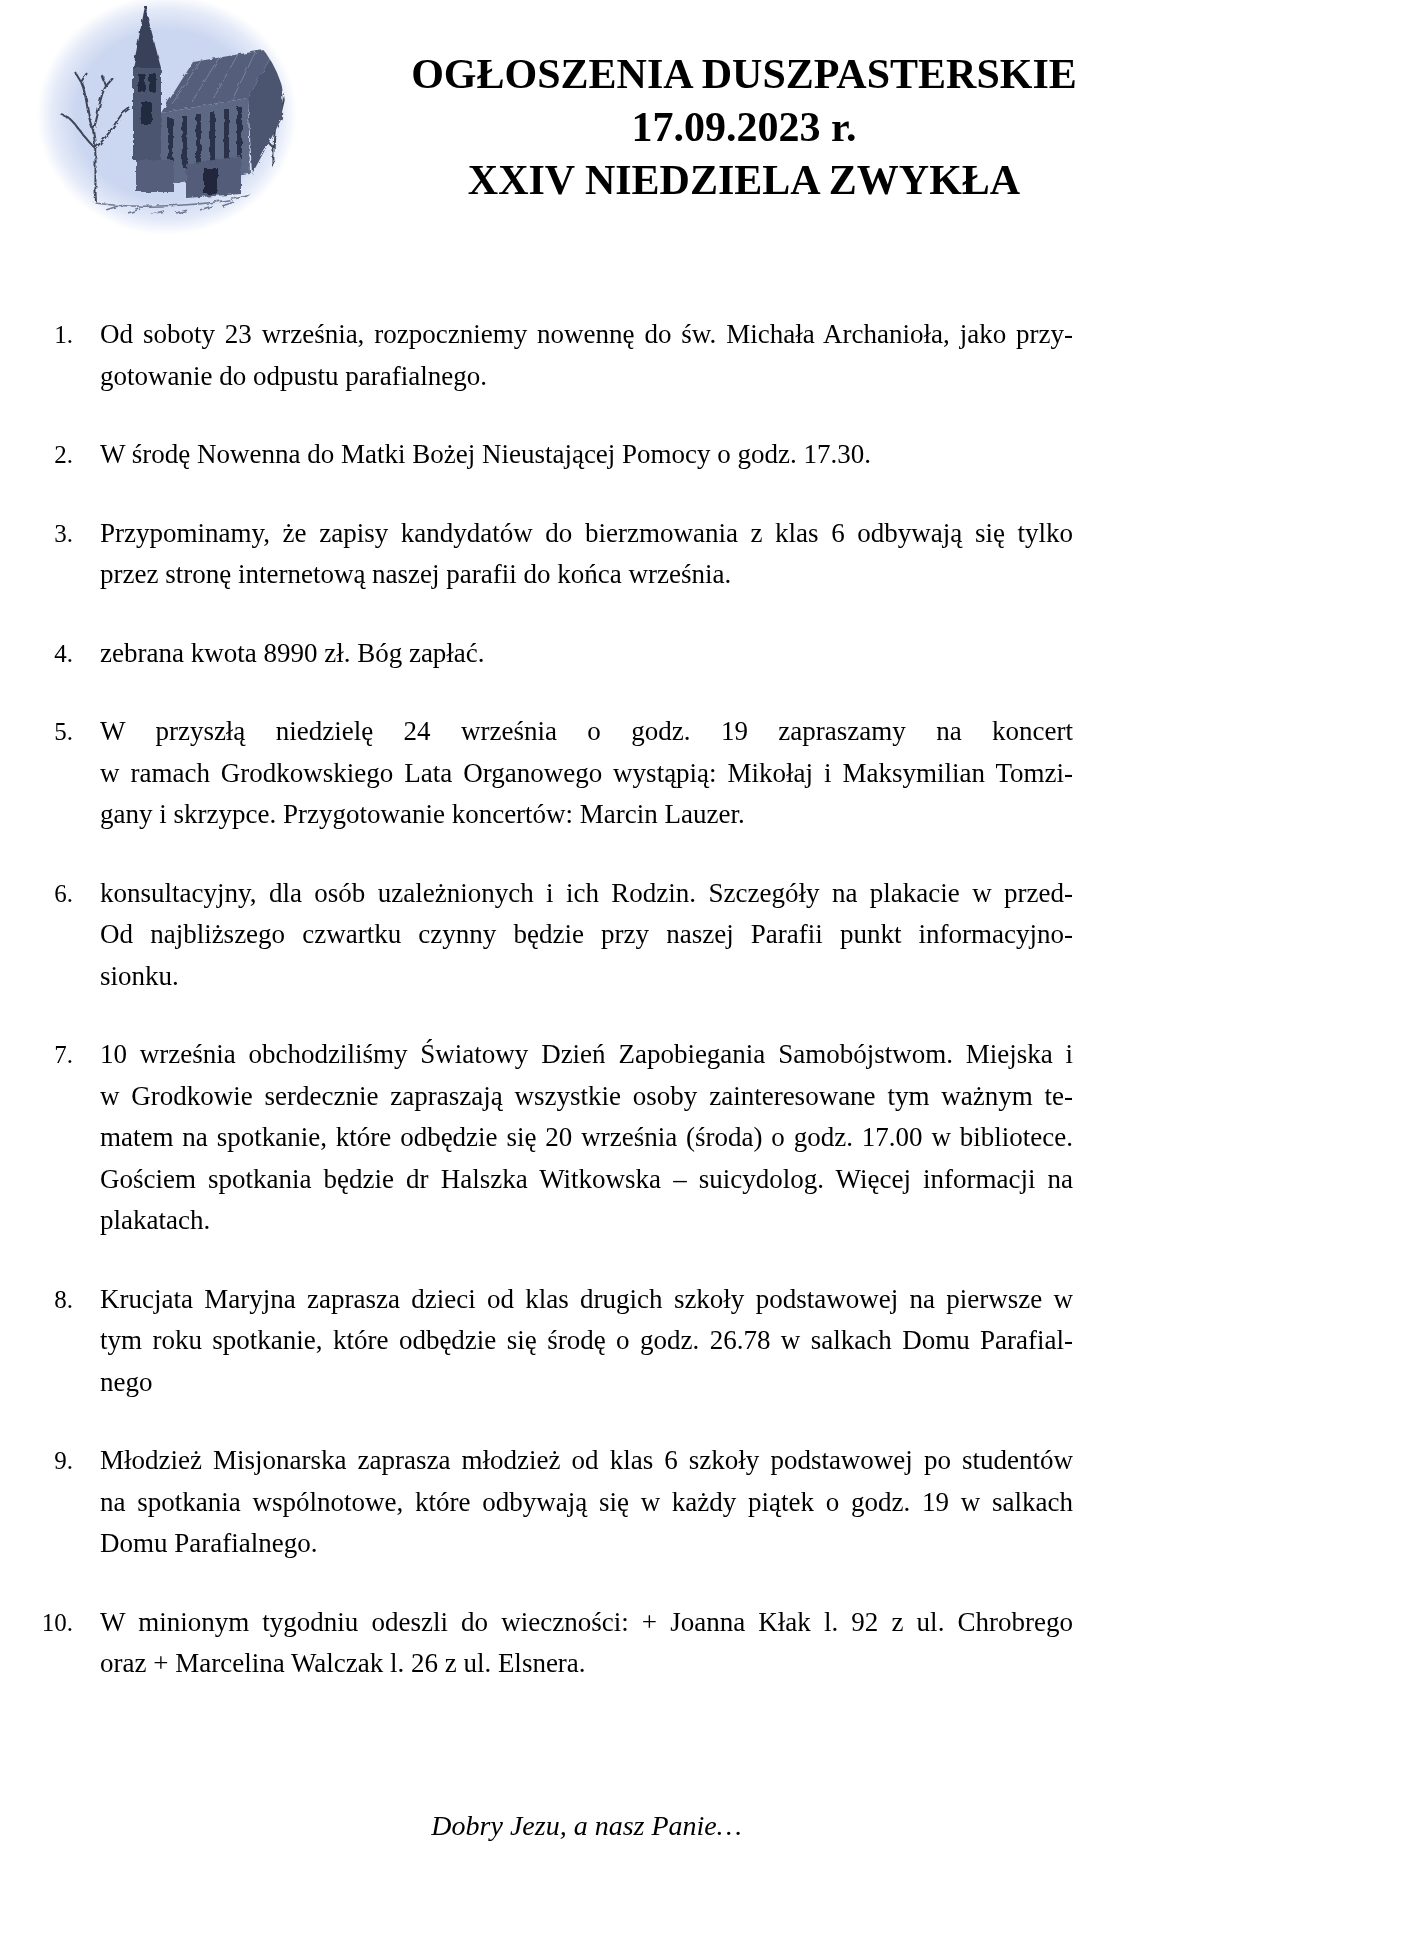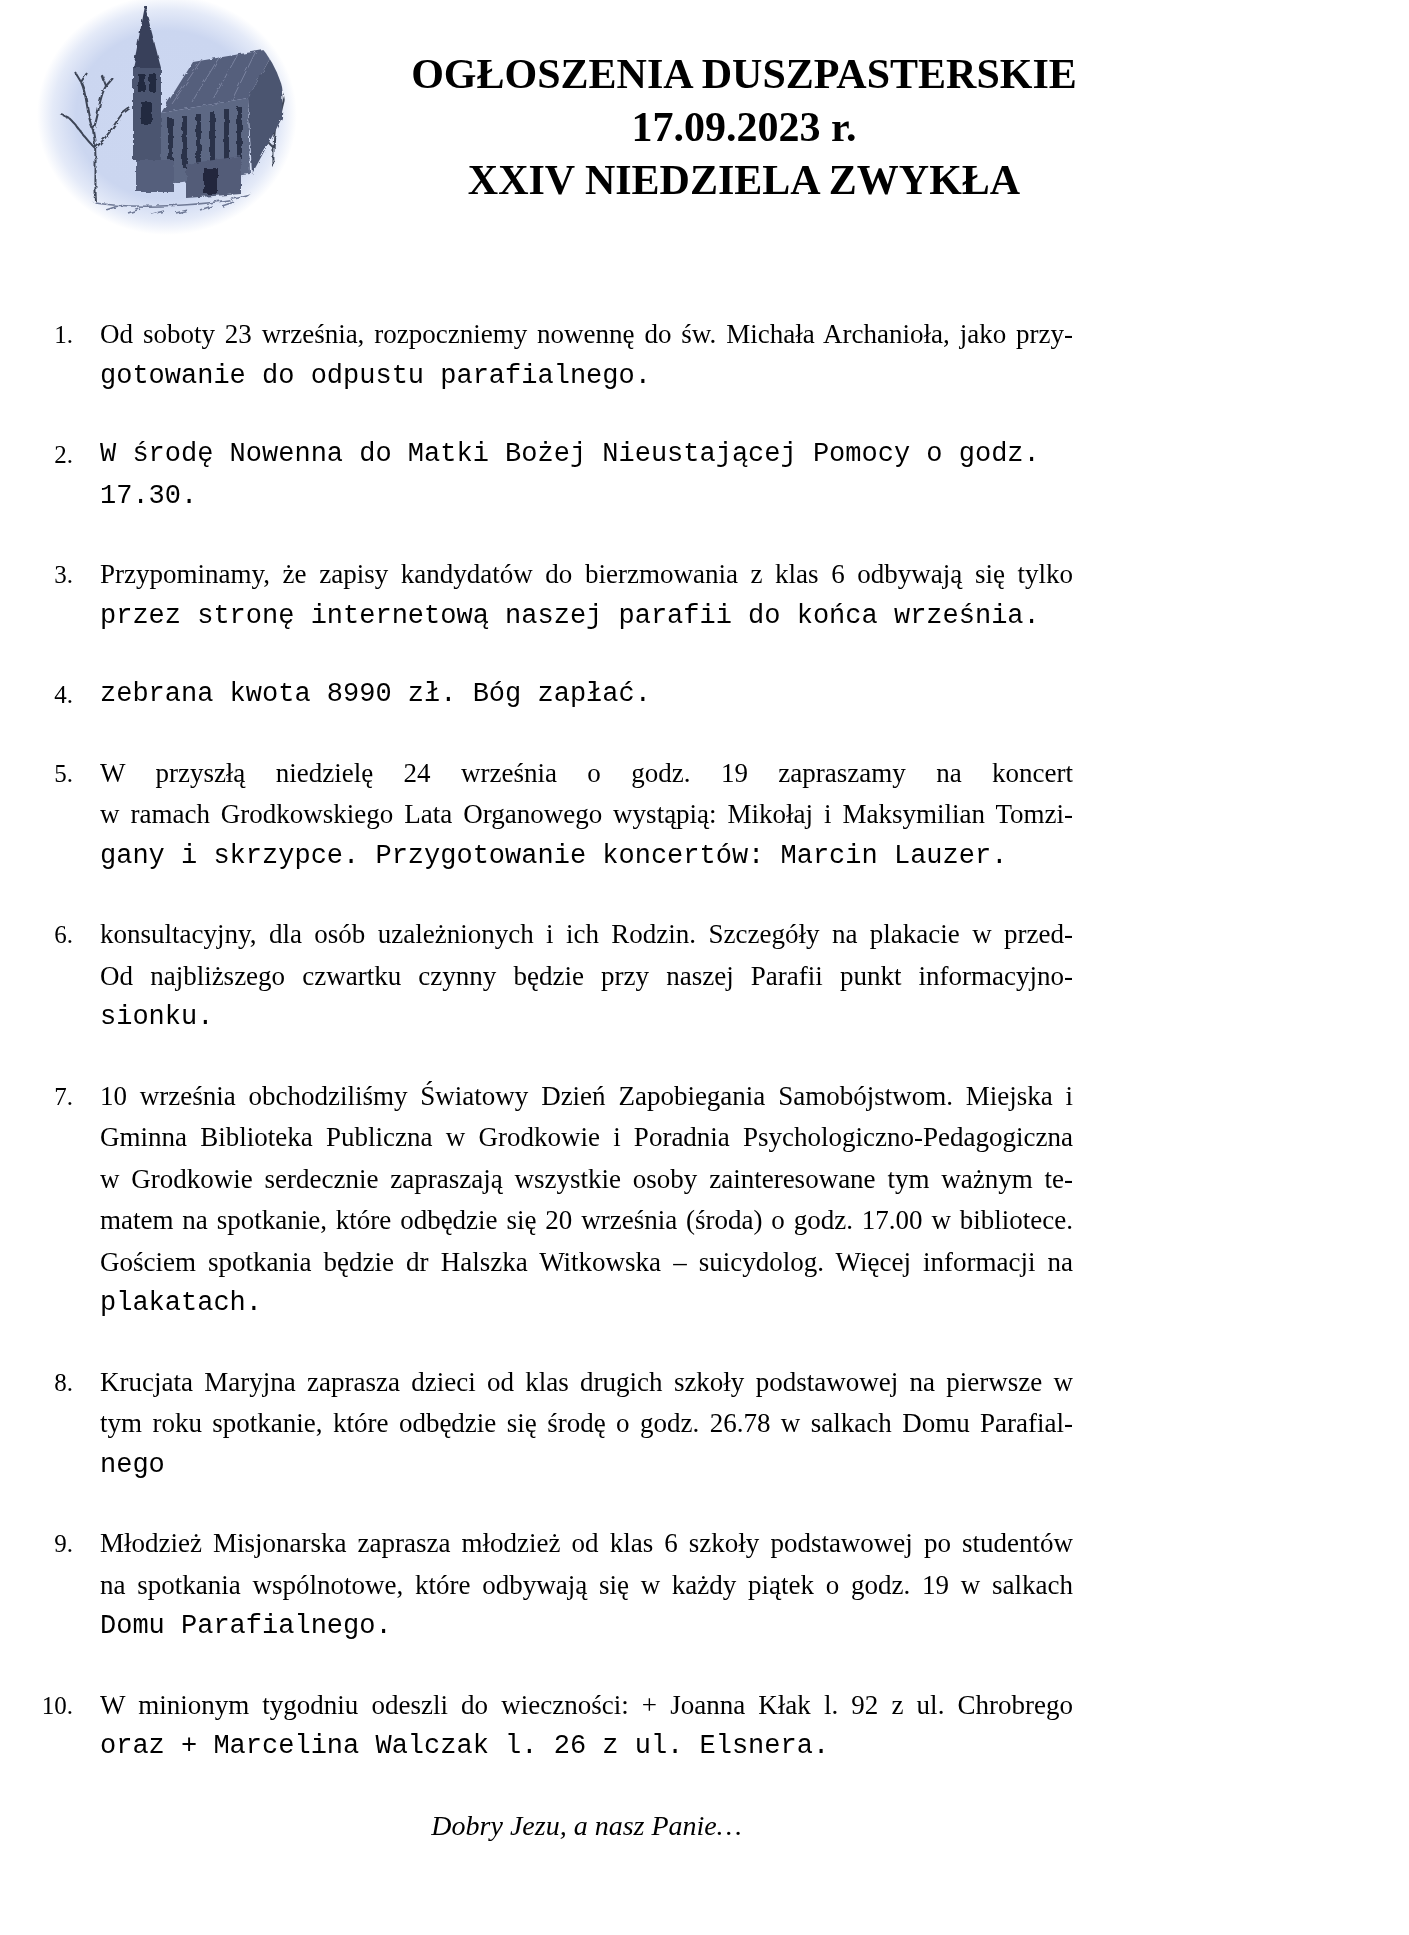--- a/index.html
+++ b/index.html
@@ -63,21 +63,20 @@
     margin-left:27px;
   }
   .line{
     text-align:justify;
     text-align-last:justify;
     text-justify:inter-word;
   }
   .line.last{
     text-align:left;
     text-align-last:left;
-    font-family:Liberation Mono, monospace;
   }
   
   .closing{
     position:absolute;
     left:100px; right:75px; top:1805px;
     text-align:center;
     font-size:28px;
     font-style:italic;
     line-height:42px;
   }
@@ -224,21 +223,20 @@
         <div class="item-text">
           <div class="line">konsultacyjny, dla osób uzależnionych i ich Rodzin. Szczegóły na plakacie w przed-</div>
           <div class="line">Od najbliższego czwartku czynny będzie przy naszej Parafii punkt informacyjno-</div>
           <div class="line last">sionku.</div>
         </div>
       </li>
       <li class="item">
         <span class="num">7.</span>
         <div class="item-text">
           <div class="line">10 września obchodziliśmy Światowy Dzień Zapobiegania Samobójstwom. Miejska i</div>
-          <div class="line">Gminna Biblioteka Publiczna w Grodkowie i Poradnia Psychologiczno-Pedagogiczna</div>
           <div class="line">w Grodkowie serdecznie zapraszają wszystkie osoby zainteresowane tym ważnym te-</div>
           <div class="line">matem na spotkanie, które odbędzie się 20 września (środa) o godz. 17.00 w bibliotece.</div>
           <div class="line">Gościem spotkania będzie dr Halszka Witkowska – suicydolog. Więcej informacji na</div>
           <div class="line last">plakatach.</div>
         </div>
       </li>
       <li class="item">
         <span class="num">8.</span>
         <div class="item-text">
           <div class="line">Krucjata Maryjna zaprasza dzieci od klas drugich szkoły podstawowej na pierwsze w</div>

